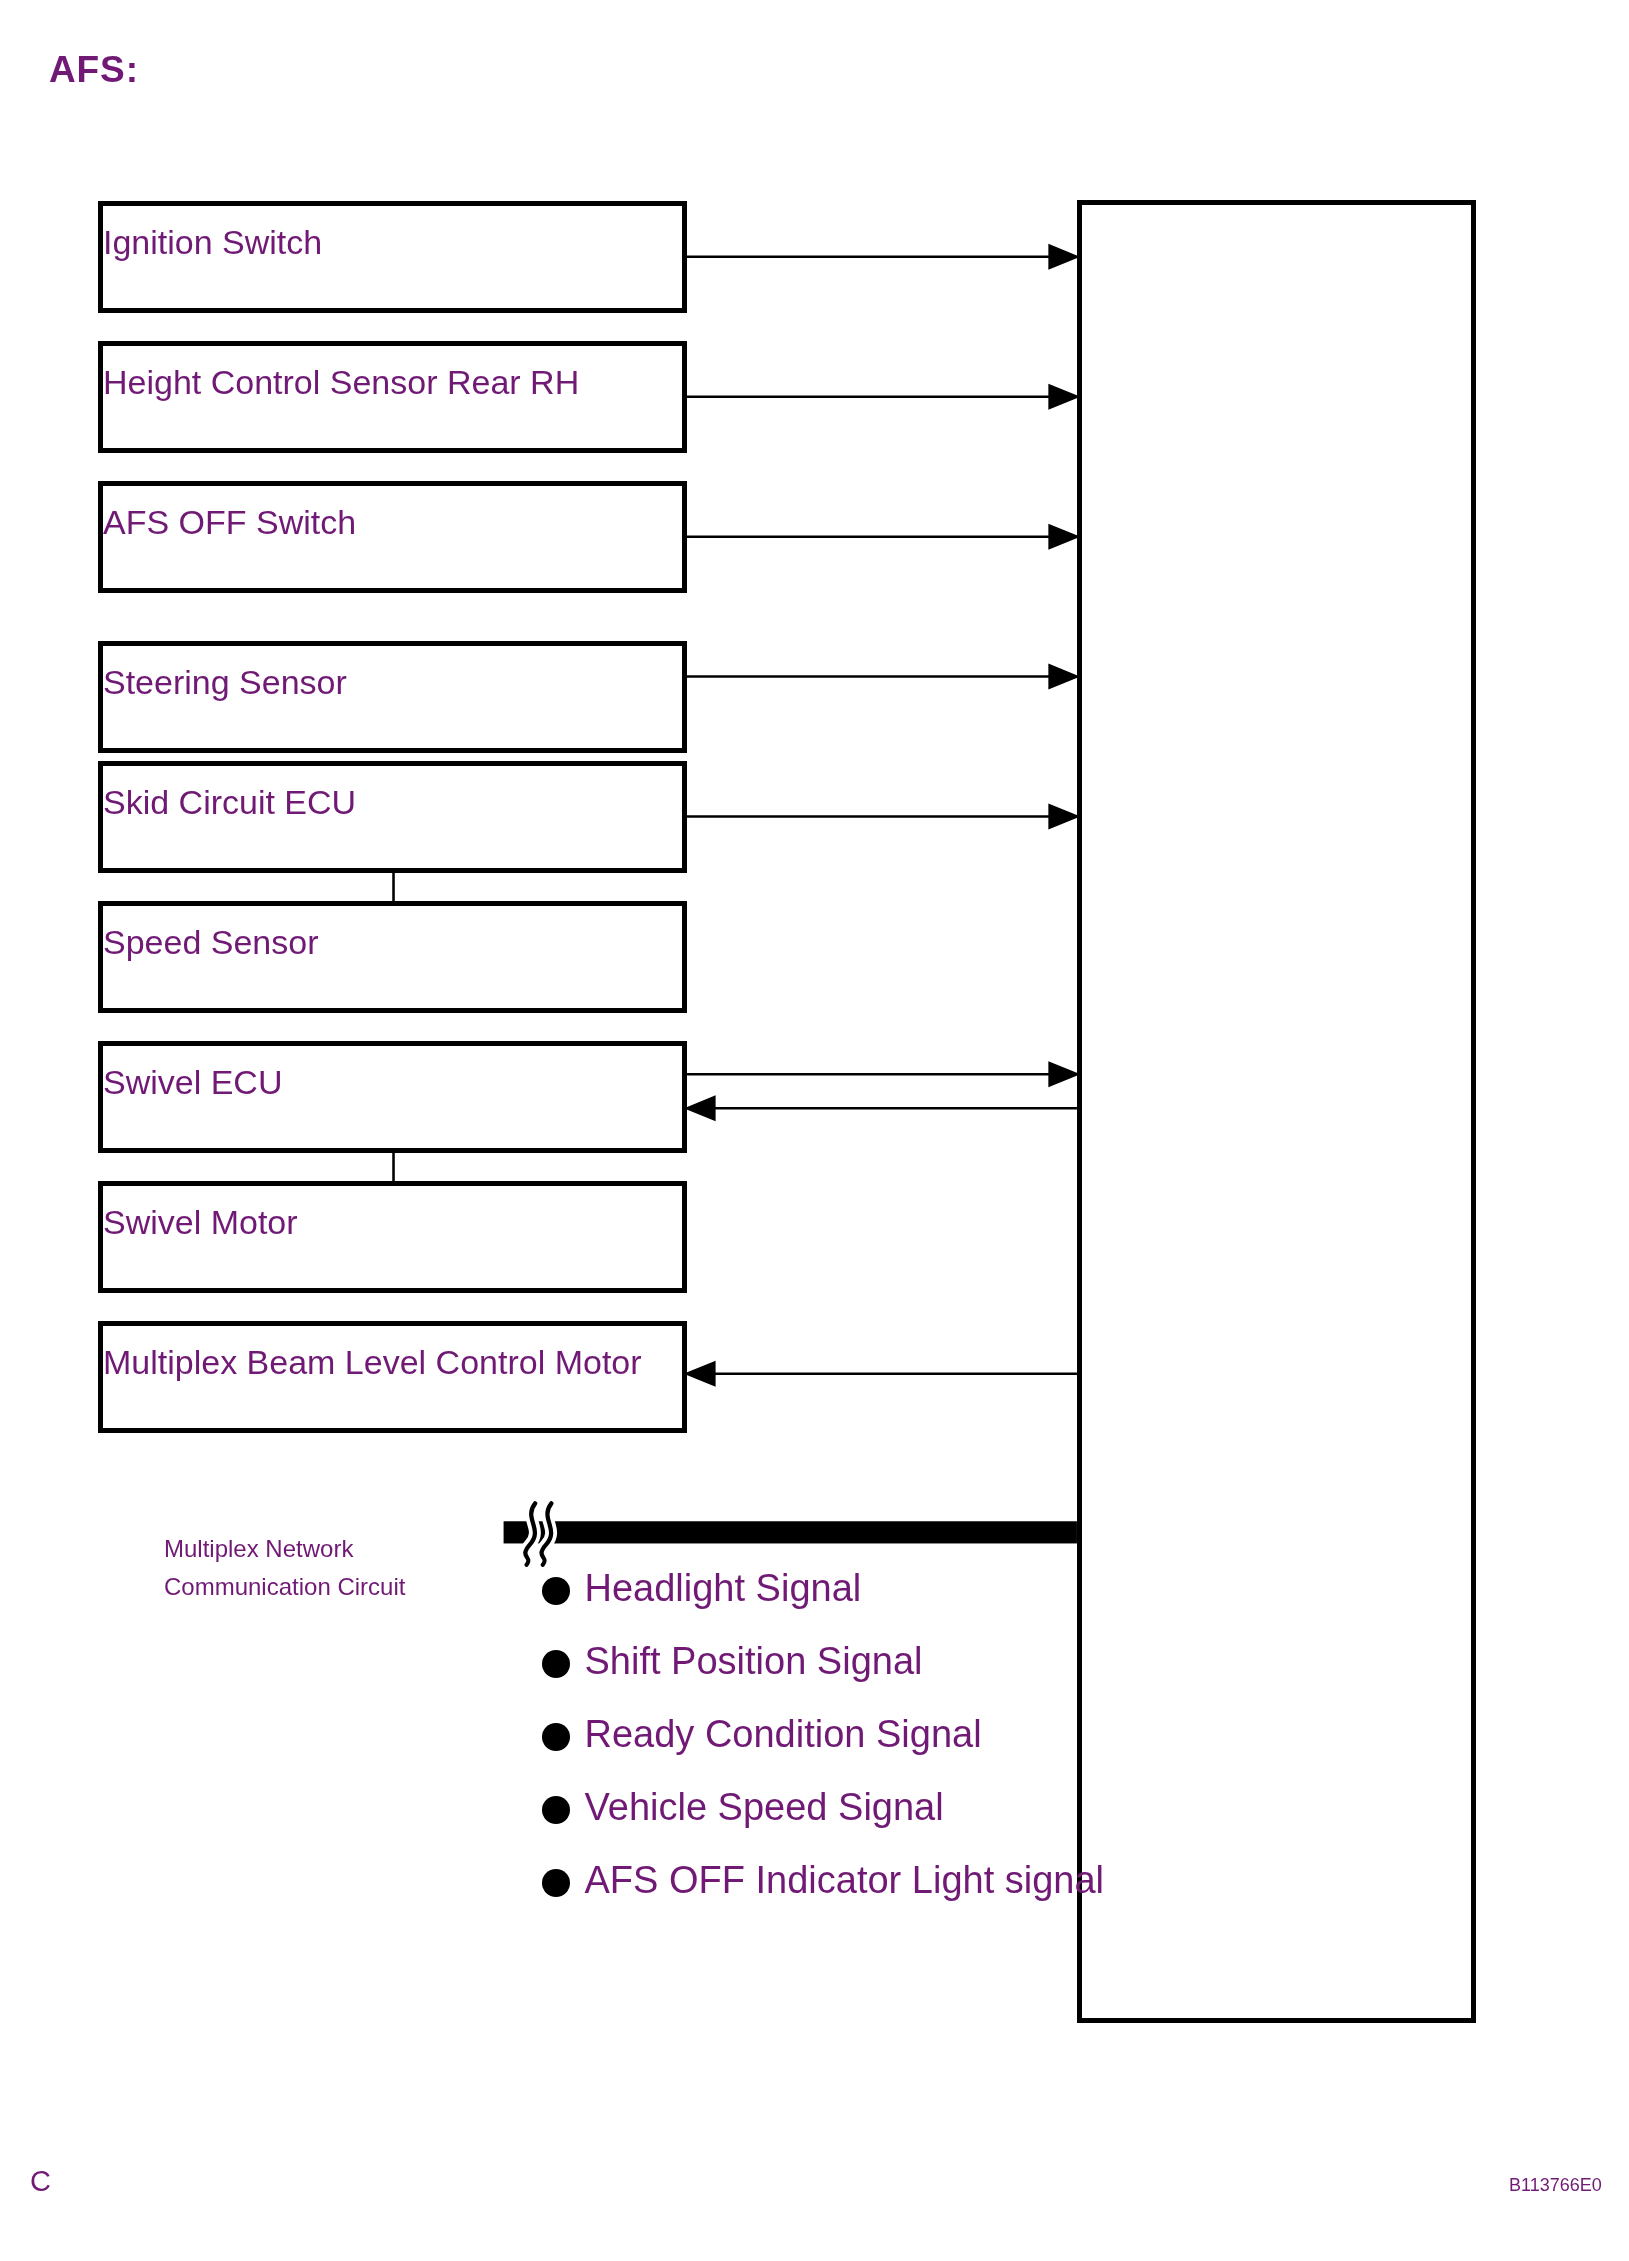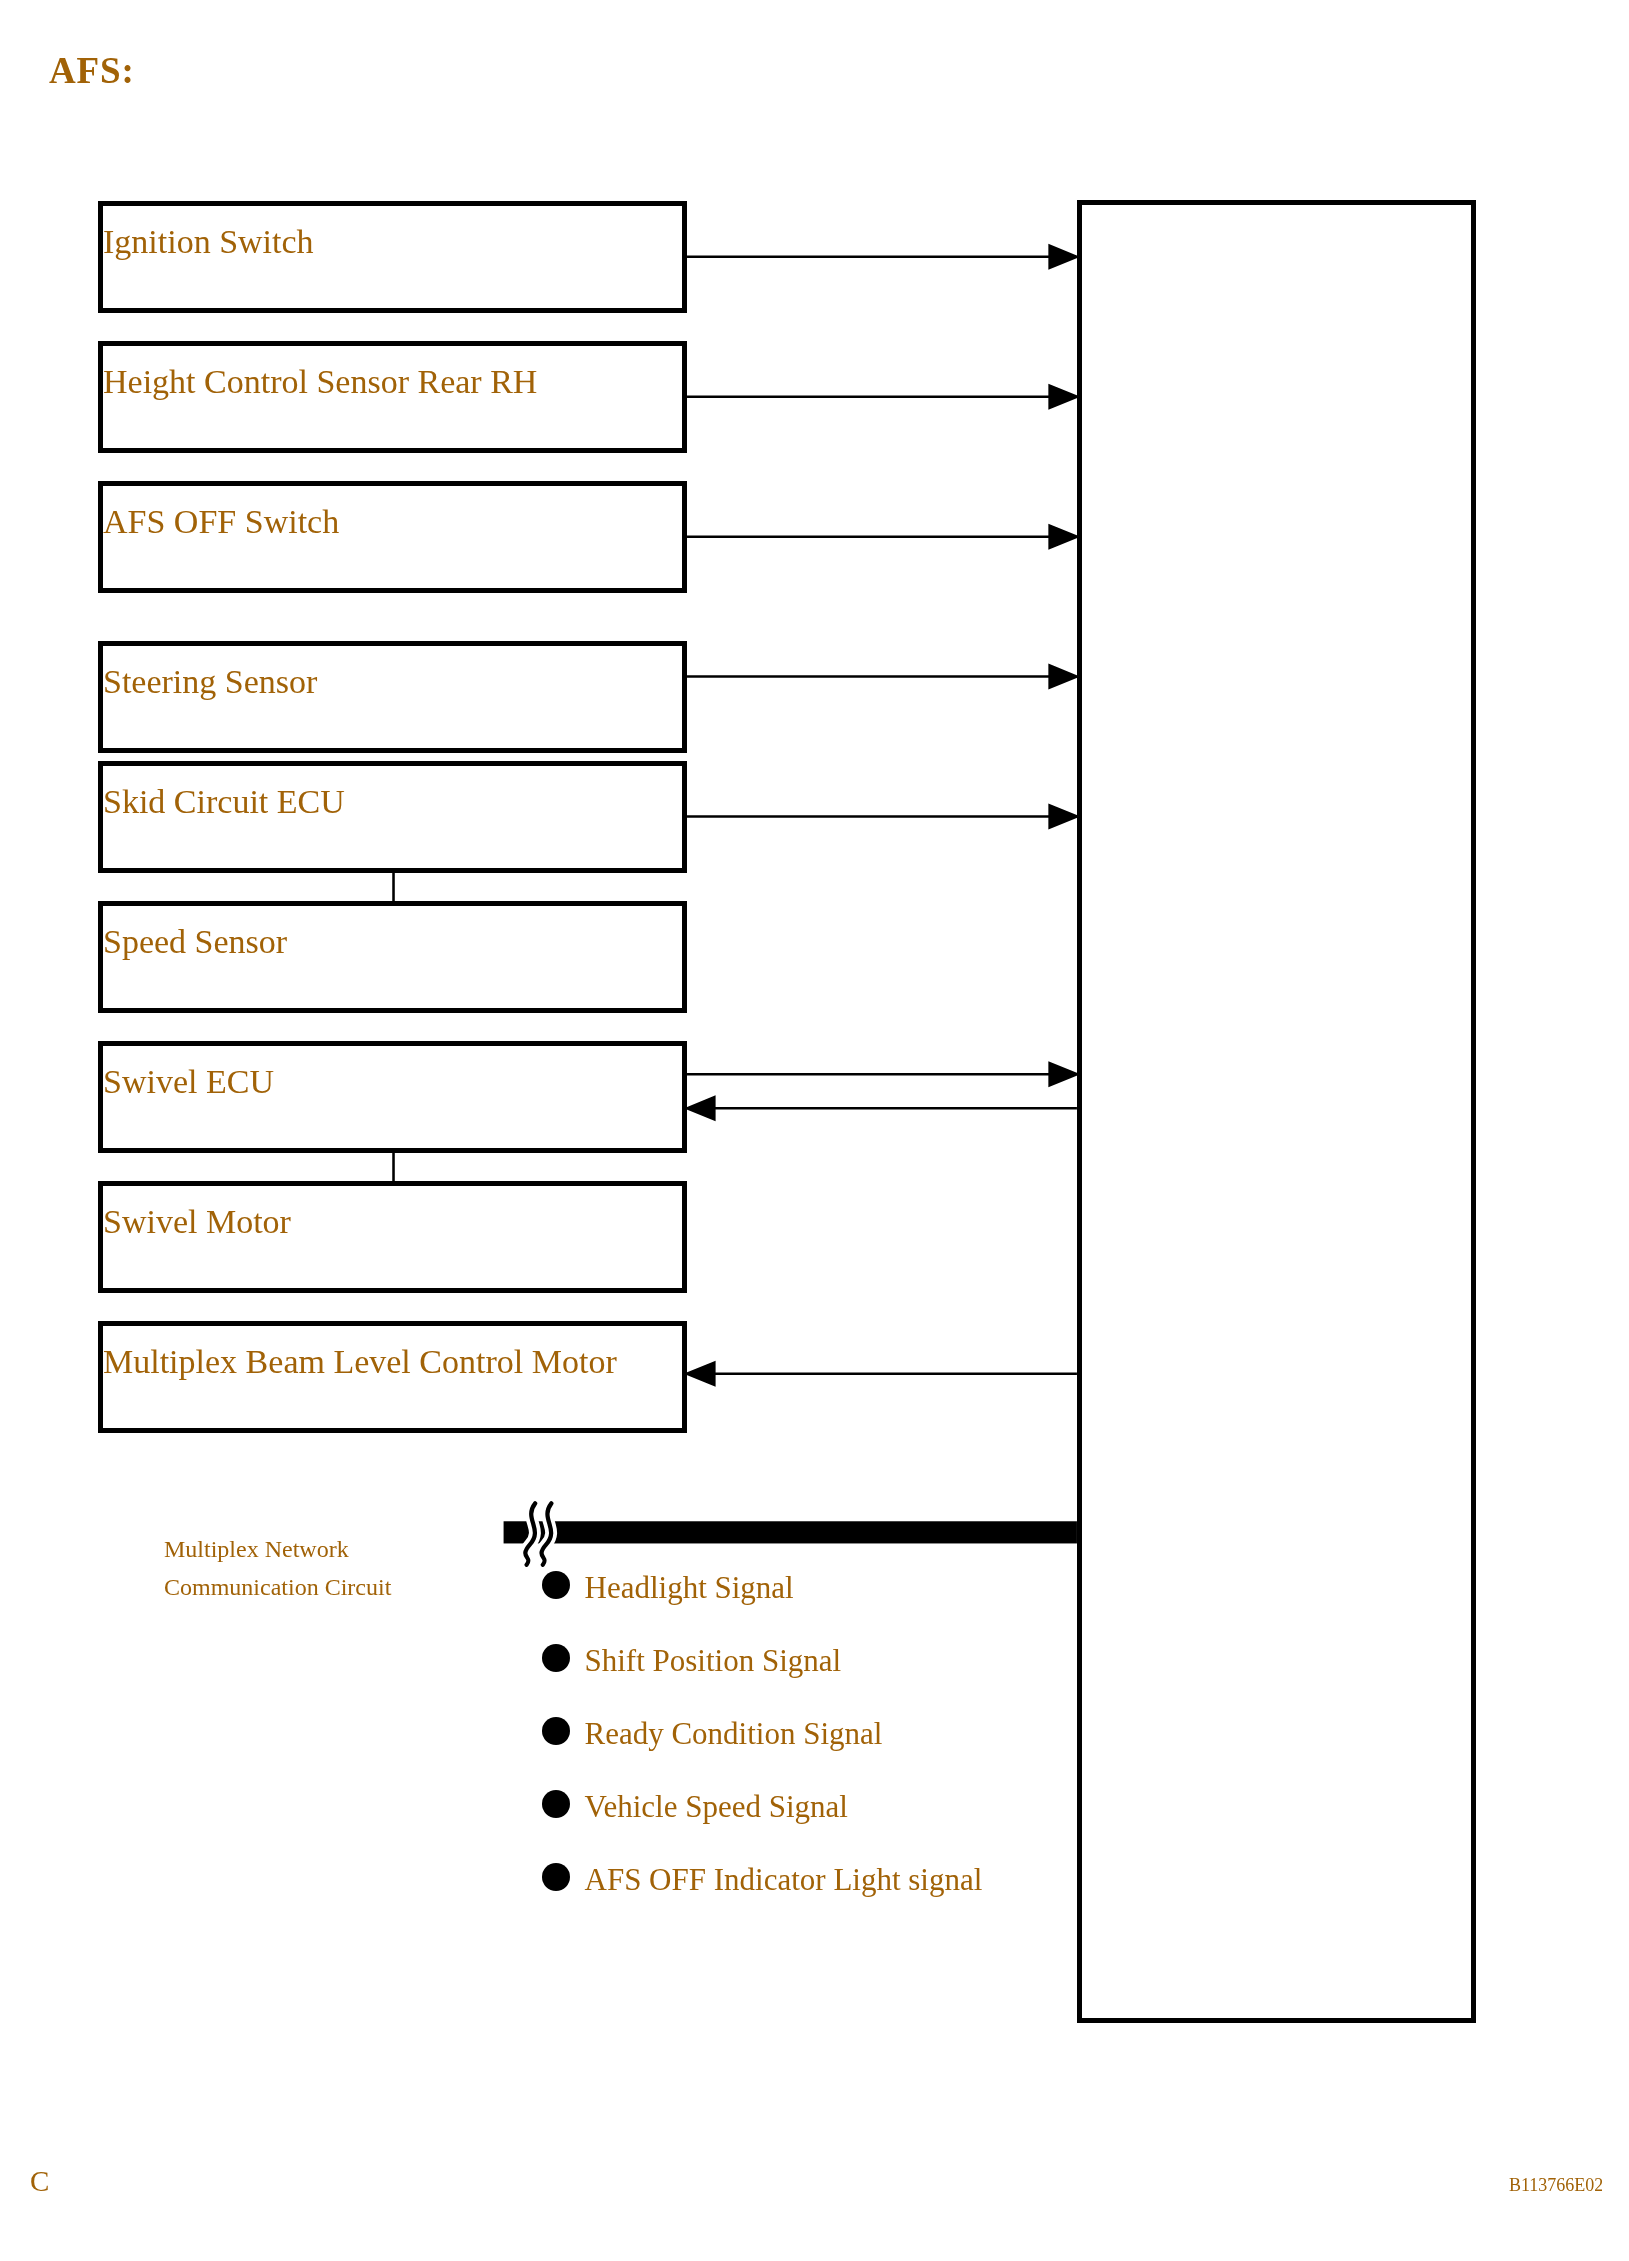--- a/index.html
+++ b/index.html
@@ -1,21 +1,21 @@
 <!DOCTYPE html>
 <html style="font-size:13.7px"><head>
 <meta charset="utf-8">
 <style>
   html,body{margin:0;padding:0;background:#ffffff;}
   #page{
     position:relative;
     width:1602px;height:2261px;
     background:#ffffff;
-    font-family:Liberation Serif, serif;
-    color:#a16207;
+    font-family:Liberation Sans, sans-serif;
+    color:#701a75;
     overflow:hidden;
   }
   #wires{position:absolute;left:0;top:0;width:1630px;height:2261px;}
   .title{
     position:absolute;left:49px;top:49px;
     font-size:37px;font-weight:bold;letter-spacing:0.9px;
   }
   .node{
     position:absolute;left:98px;width:589px;height:112px;
     box-sizing:border-box;border:5.1px solid #000;background:#fff;
@@ -29,22 +29,22 @@
   .ecu-label{
     position:absolute;left:1077px;top:1065px;width:399px;
     text-align:center;font-size:34px;line-height:38px;
   }
   .mux-label{
     position:absolute;left:164px;top:1530px;
     font-size:24px;line-height:38px;white-space:nowrap;
   }
   .signal-row{
     position:absolute;left:542px;height:34px;
-    display:flex;align-items:flex-start;gap:14.5px;
-    font-size:31px;line-height:34px;white-space:nowrap;
+    display:flex;align-items:flex-end;gap:14.5px;
+    font-size:38px;line-height:34px;white-space:nowrap;
   }
   .dot{
     width:28px;height:28px;border-radius:50%;
     background:#000;flex:0 0 auto;
   }
   .footer-letter{
     position:absolute;left:30px;top:2167px;
     font-size:29px;line-height:29px;
   }
   .figure-code{

